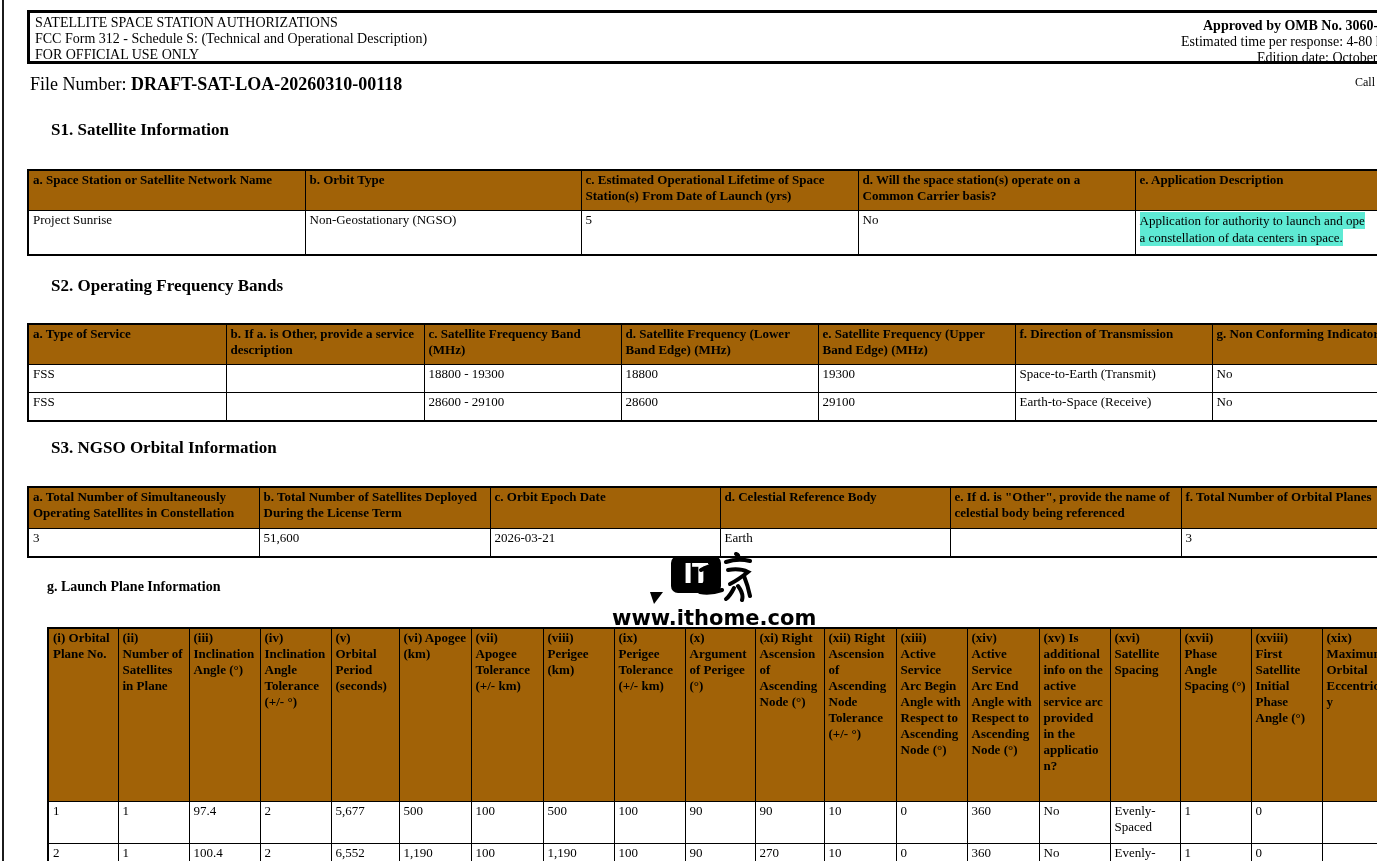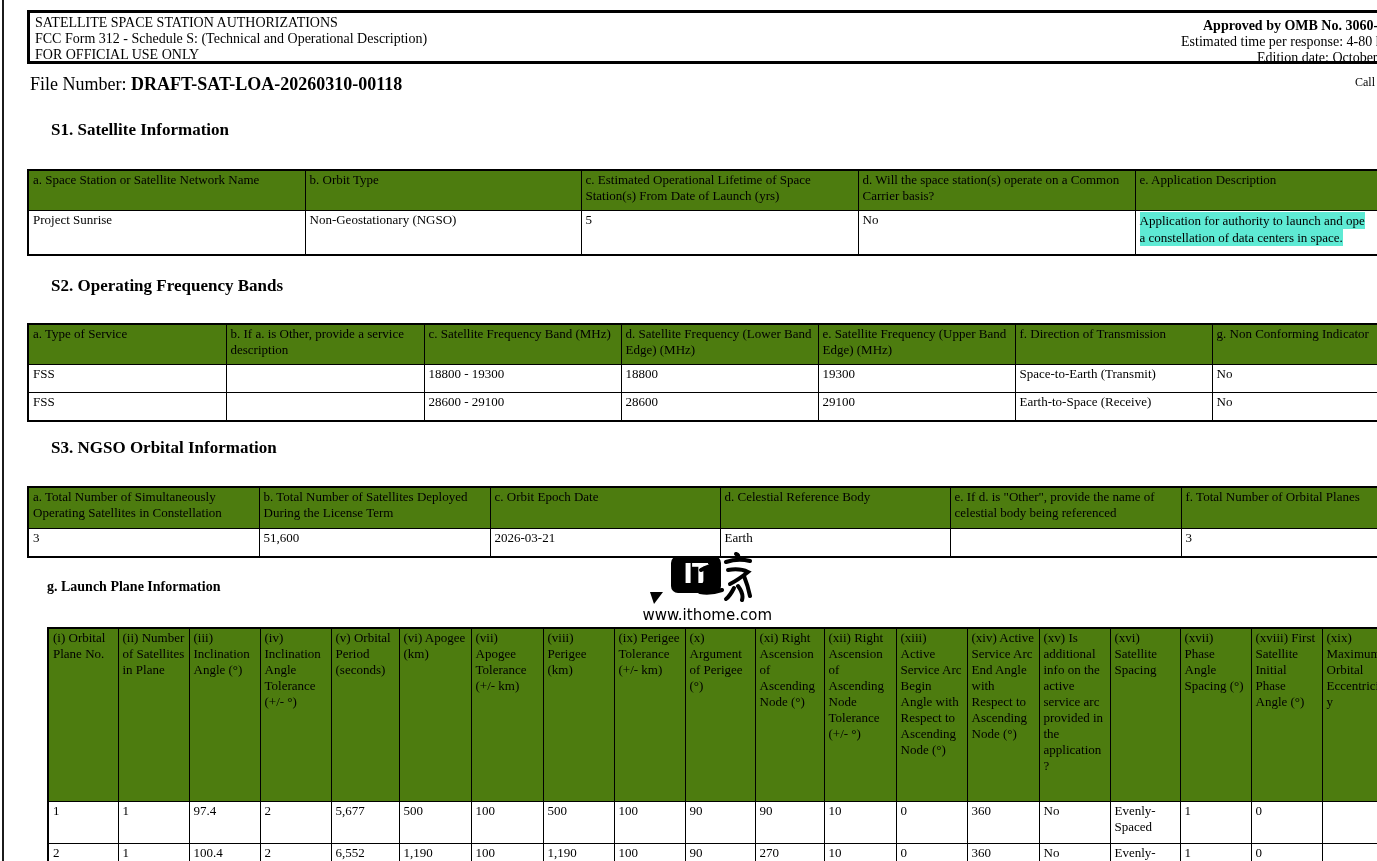--- a/index.html
+++ b/index.html
@@ -39,21 +39,21 @@
   }
   table.doc th, table.doc td {
     border: 1px solid #000;
     vertical-align: top;
     text-align: left;
     padding: 1px 4px 2px 4px;
     font-size: 13px;
     line-height: 16px;
     overflow: hidden;
   }
-  table.doc th { background: #4d7c0f; font-weight: normal; }
+  table.doc th { background: #a16207; font-weight: bold; }
 
   #s1-table th { height: 36px; }
   #s1-table td { height: 40px; }
   #s2-table th { height: 36px; }
   #s2-table td { height: 24px; }
   #s3-table th { height: 37px; }
   #s3-table td { height: 24px; }
   #orb-table th { height: 169px; overflow-wrap: break-word; word-break: break-word; }
   #orb-table td { height: 38px; overflow-wrap: break-word; word-break: break-word; }
 
@@ -75,21 +75,21 @@
   }
   .it-tail {
     left: 650px; top: 592px; width: 0; height: 0;
     border-top: 12px solid #000;
     border-left: 4px solid transparent;
     border-right: 9px solid transparent;
   }
   .zhijia { left: 698px; top: 550px; }
   .wm-url {
     left: 612px; top: 606px; width: 160px; text-align: right;
-    font-family: "DejaVu Sans", sans-serif; font-weight: normal; font-size: 15px;
+    font-family: "DejaVu Sans", sans-serif; font-weight: bold; font-size: 21px;
   }
 </style>
 </head>
 <body>
 
 <div class="abs left-edge"></div>
 
 <div class="abs header-box">
   <div class="header-box-left">
     <div>SATELLITE SPACE STATION AUTHORIZATIONS</div>

